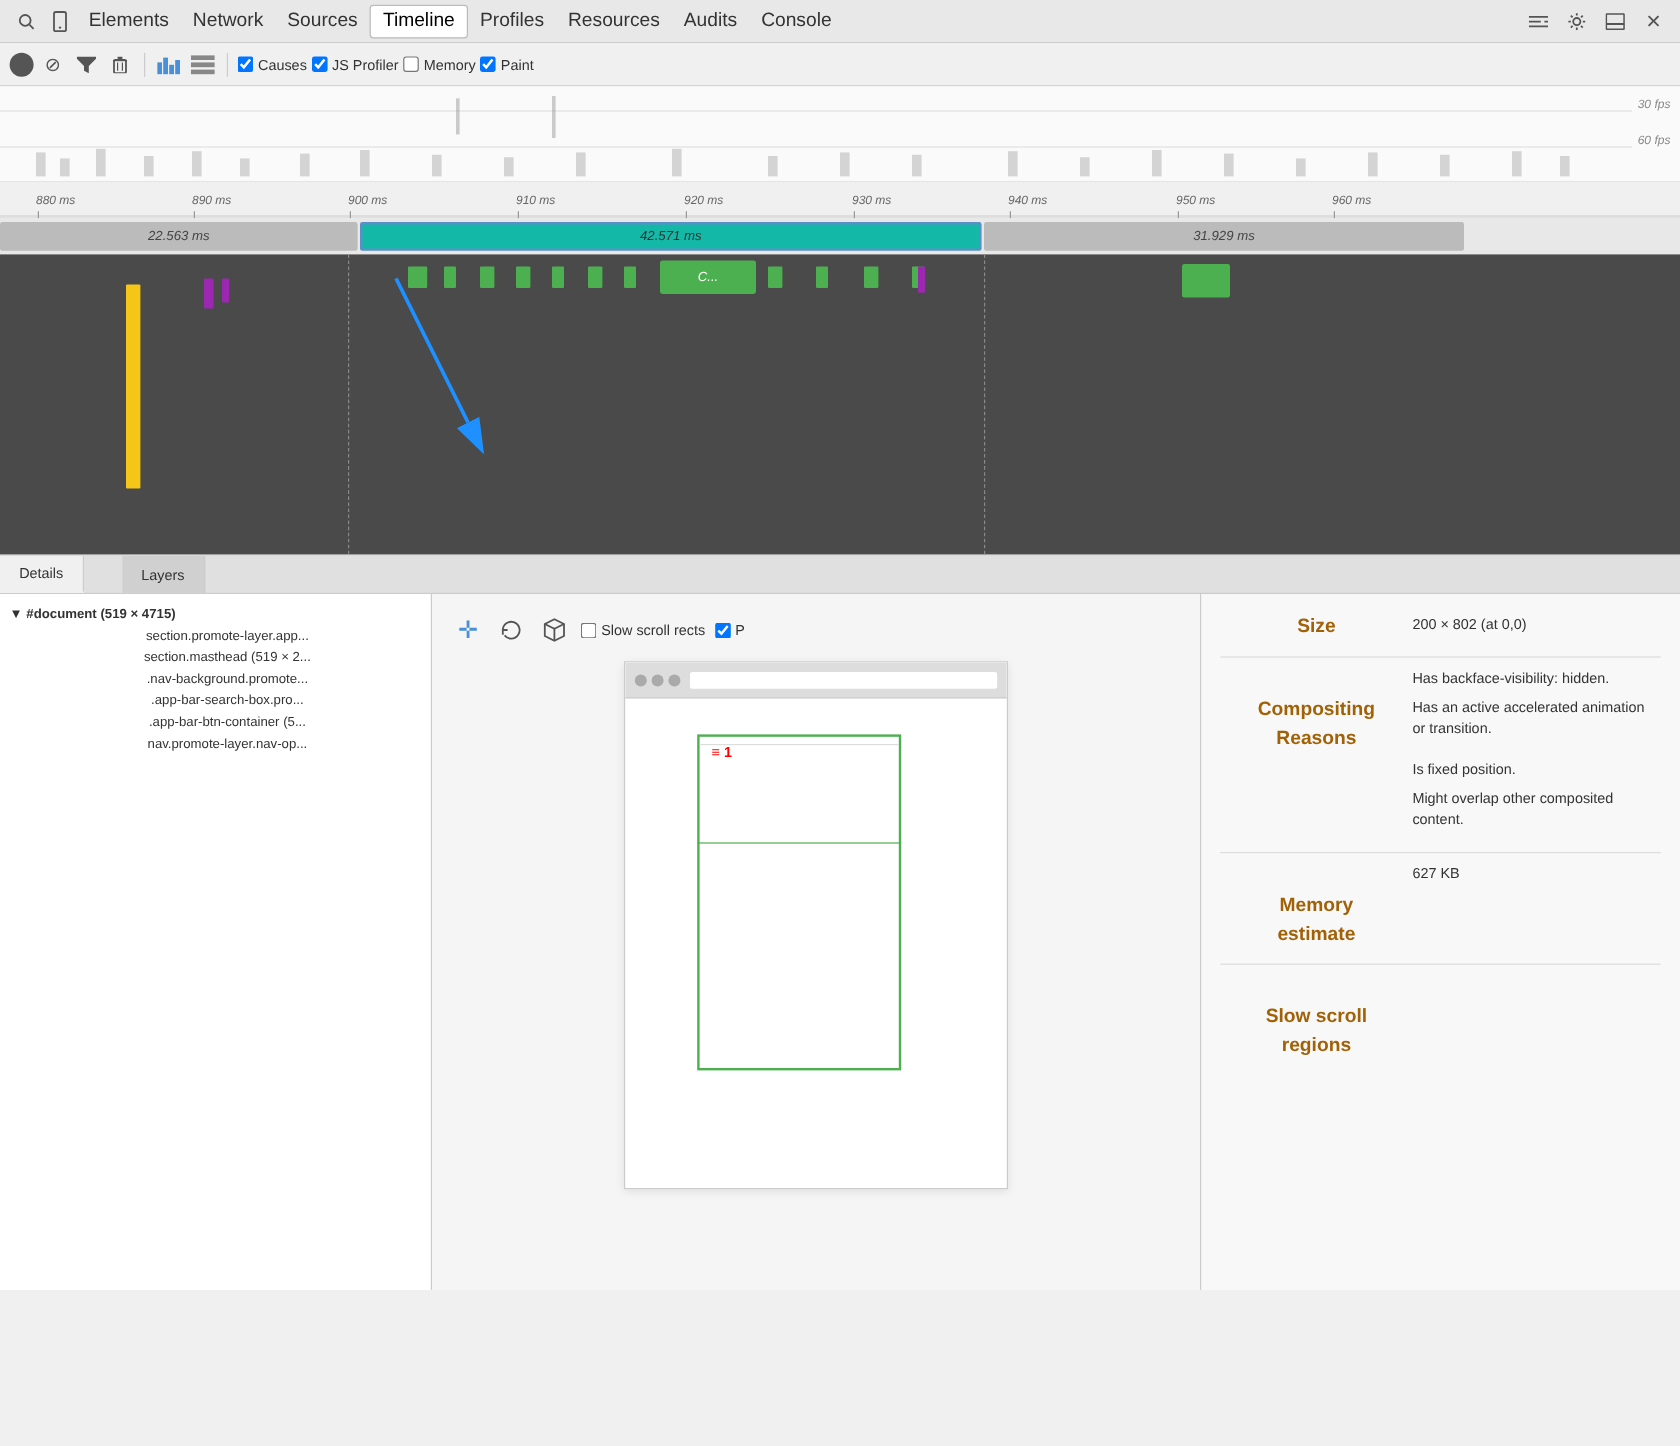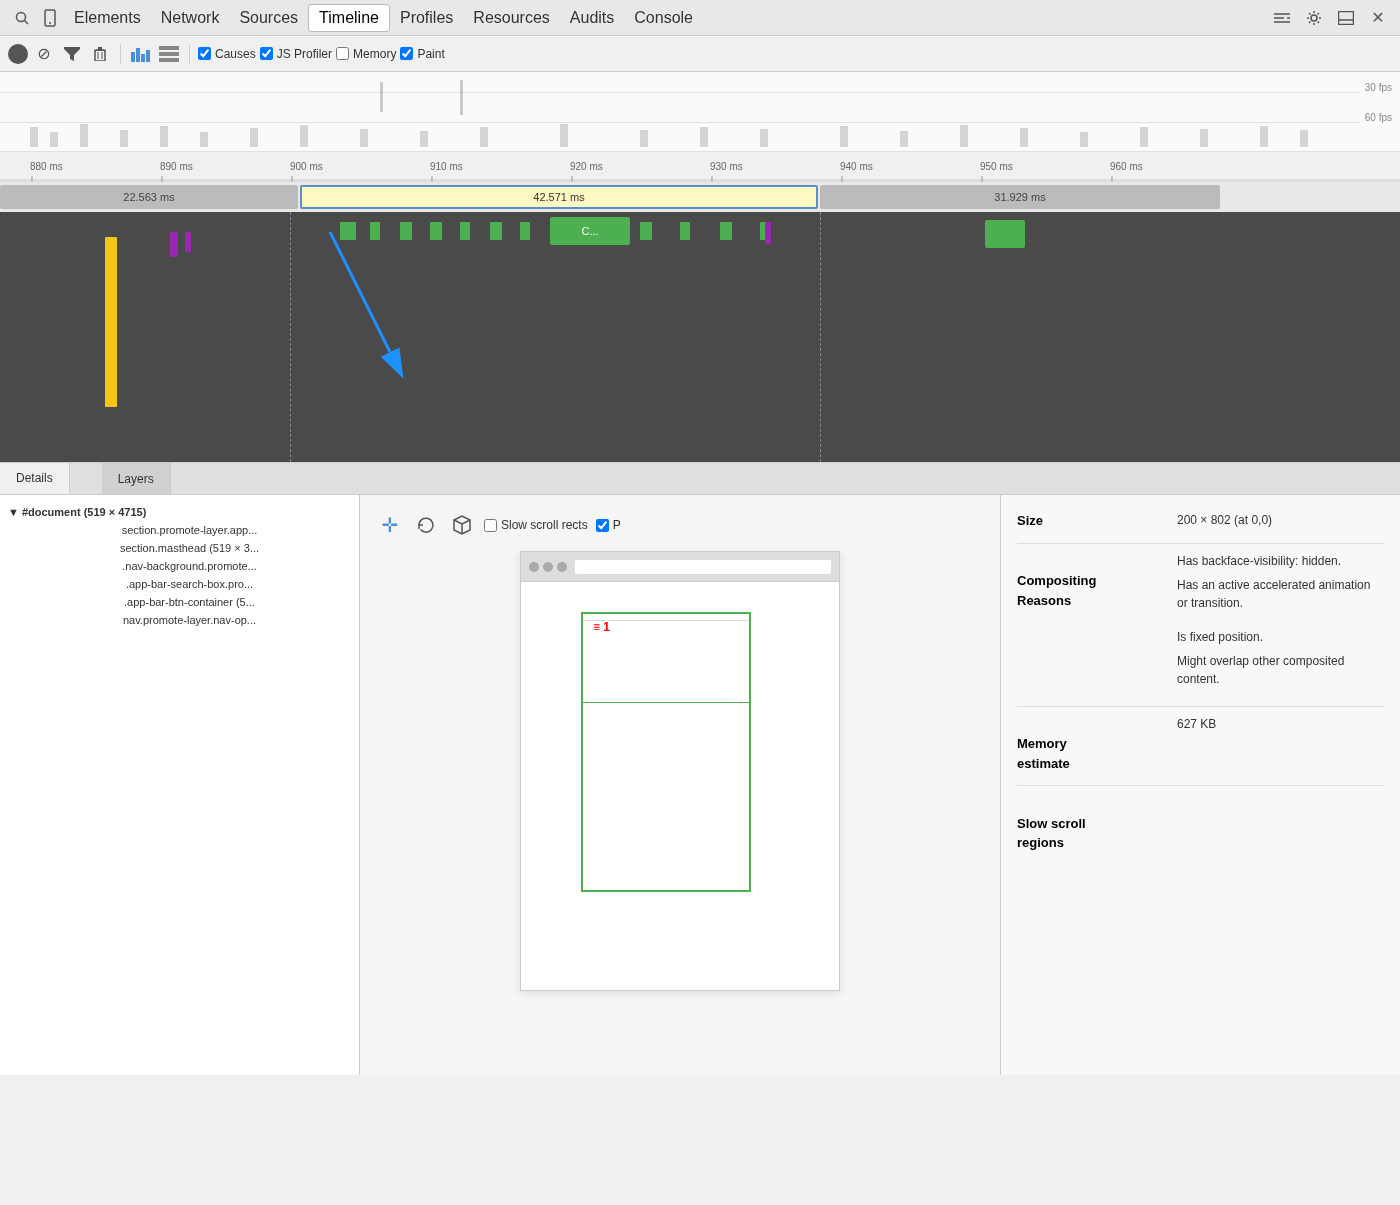--- a/index.html
+++ b/index.html
@@ -266,23 +266,24 @@
       background: #f8f8f8;
       padding: 16px;
     }
     .prop-row {
       display: flex;
       margin-bottom: 12px;
     }
     .prop-label {
       width: 160px;
       font-weight: bold;
-      font-size: 13px;
-      color: #000000;
+      font-size: 16px;
+      color: #a16207;
       line-height: 1.5;
+      text-align: center;
     }
     .prop-value {
       flex: 1;
       font-size: 12px;
       color: #333;
       line-height: 1.5;
     }
     .prop-divider {
       border: none;
       border-top: 1px solid #ddd;
@@ -393,21 +394,21 @@
   <label class="checkbox-label">
     <input type="checkbox" style="">
     <span>Memory</span>
   </label>
   <label class="checkbox-label">
     <input type="checkbox" checked="" style="">
     <span>Paint</span>
   </label>
 </div>
 
-<div class="timeline-container" style="position:relative;">
+<div class="timeline-container" style="position:relative;font-style:italic;">
 
   <div class="fps-area" style="position:relative; height:80px;">
 
     <span class="fps-label fps-label-30" style="position:absolute;right:8px;top:10px;font-size:10px;color:#888;">30 fps</span>
     <span class="fps-label fps-label-60" style="position:absolute;right:8px;top:40px;font-size:10px;color:#888;">60 fps</span>
 
     <div style="position:absolute;left:0;right:40px;top:20px;height:1px;background:#e0e0e0;"></div>
     <div style="position:absolute;left:0;right:40px;top:50px;height:1px;background:#e0e0e0;"></div>
 
     <svg width="1350" height="80" style="position:absolute;left:0;top:0;">
@@ -472,21 +473,21 @@
       <line x1="1112" y1="24" x2="1112" y2="30" stroke="#999" stroke-width="1"></line>
     </svg>
   </div>
 
   <div class="duration-row" style="position:relative;height:30px;background:#e8e8e8;">
 
     <div style="position:absolute;left:0;width:298px;height:24px;top:3px;background:#bbb;display:flex;align-items:center;justify-content:center;font-size:11px;color:#444;border-radius:2px;">
       <span>22.563 ms</span>
     </div>
 
-    <div style="position:absolute;left:300px;width:518px;height:24px;top:3px;background:#fef9c3;border:2px solid #5a8fc8;display:flex;align-items:center;justify-content:center;font-size:11px;color:#333;border-radius:2px;">
+    <div style="position:absolute;left:300px;width:518px;height:24px;top:3px;background:#14b8a6;border:2px solid #5a8fc8;display:flex;align-items:center;justify-content:center;font-size:11px;color:#333;border-radius:2px;">
       <span>42.571 ms</span>
     </div>
 
     <div style="position:absolute;left:820px;width:400px;height:24px;top:3px;background:#bbb;display:flex;align-items:center;justify-content:center;font-size:11px;color:#444;border-radius:2px;">
       <span>31.929 ms</span>
     </div>
   </div>
 
   <div class="events-area" style="position:relative;height:250px;background:#4a4a4a;overflow:hidden;">
 
@@ -536,21 +537,21 @@
   <div class="tab-bar">
     <div class="tab active">Details</div>
     <div class="tab">Layers</div>
   </div>
 
   <div class="split-panel">
 
     <div class="tree-panel">
       <div class="tree-item root">▼ #document (519 × 4715)</div>
       <div class="tree-item child">section.promote-layer.app...</div>
-      <div class="tree-item child">section.masthead (519 × 3...</div>
+      <div class="tree-item child">section.masthead (519 × 2...</div>
       <div class="tree-item child">.nav-background.promote...</div>
       <div class="tree-item child">.app-bar-search-box.pro...</div>
       <div class="tree-item child">.app-bar-btn-container (5...</div>
       <div class="tree-item child">nav.promote-layer.nav-op...</div>
     </div>
 
     <div class="preview-panel">
 
       <div class="preview-toolbar">
 

